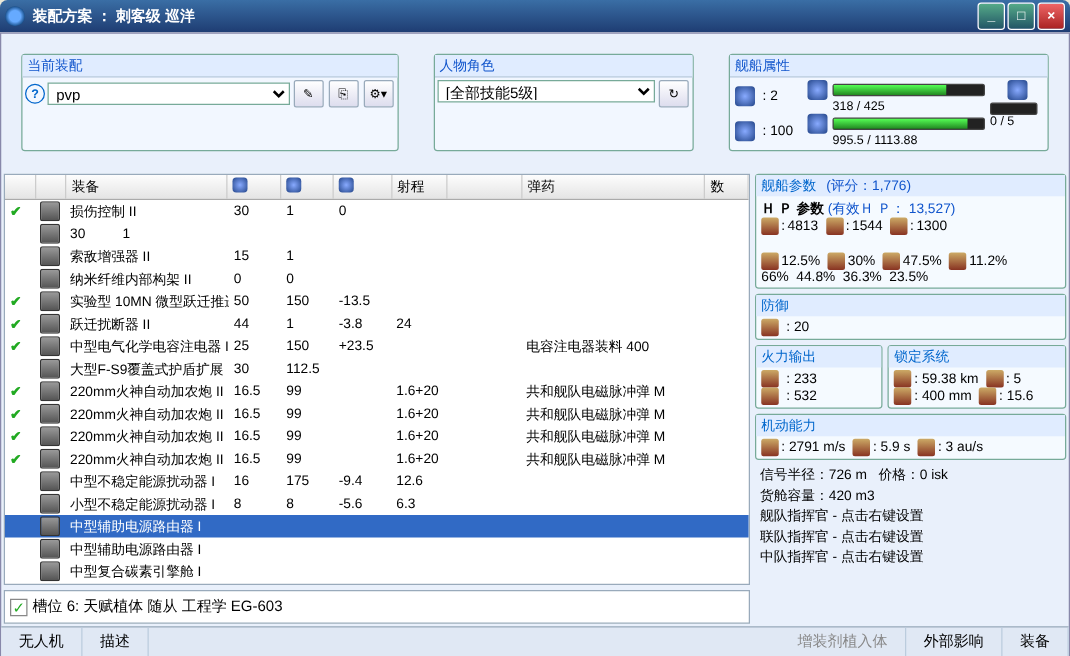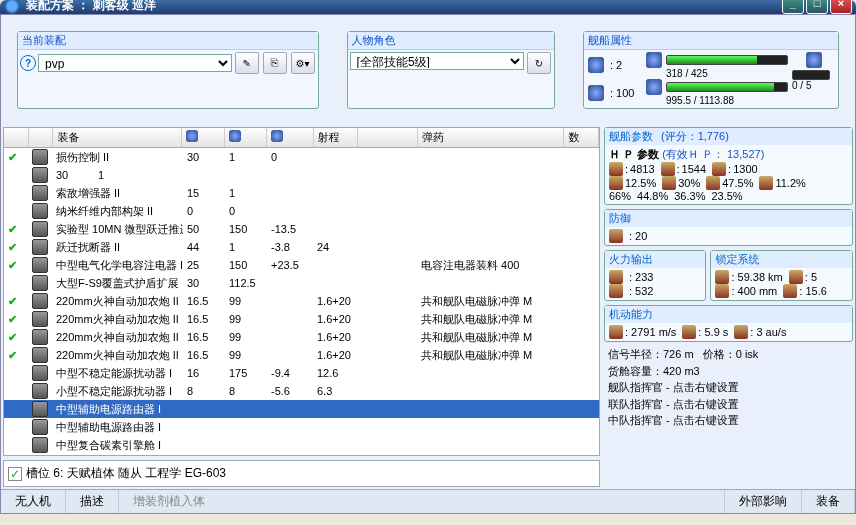--- a/index.html
+++ b/index.html
@@ -1,16 +1,16 @@
 <!DOCTYPE html>
 <html><head>
 <meta charset="utf-8">
 <style>
 html,body{margin:0;padding:0;font-family:"Microsoft YaHei","SimSun",sans-serif;font-size:12px;background:#ece9d8;color:#000;width:856px;height:525px;overflow:hidden}
-.titlebar{background:linear-gradient(#3a6ea5,#1e3c72);color:#fff;height:14px;display:flex;align-items:flex-end;padding:0 4px;border-radius:6px 6px 0 0}
+.titlebar{background:linear-gradient(#3a6ea5,#1e3c72);color:#fff;height:26px;display:flex;align-items:center;padding:0 4px;border-radius:6px 6px 0 0}
 .titlebar .icon{width:16px;height:16px;margin-right:6px;background:radial-gradient(circle,#6af 40%,#036 80%);border-radius:50%}
 .titlebar .title{flex:1;font-weight:bold}
 .winbtn{width:20px;height:20px;margin-left:2px;border:1px solid #fff;border-radius:3px;background:linear-gradient(#5a8,#256);display:flex;align-items:center;justify-content:center;color:#fff;font-weight:bold;font-size:11px}
 .winbtn.close{background:linear-gradient(#e66,#a22)}
 .window-body{background:#e9f0fb;border:1px solid #88a;height:498px;display:flex;flex-direction:column}
 .toprow{display:flex;padding:2px}
 .group{border:1px solid #7a9;border-radius:3px;margin:14px;background:#f2f7ff}
 .group-hd{color:#15c;font-size:11px;padding:1px 4px;background:#e0ecff;border-bottom:1px solid #bcd}
 .group-bd{padding:2px}
 .midrow{display:flex;flex:1;min-height:0}
@@ -34,21 +34,21 @@
 .si{width:16px;height:16px;background:radial-gradient(#8af,#248);border-radius:3px}
 .section{border:1px solid #7a9;border-radius:3px;margin:2px;background:#f5faff}
 .sec-hd{background:#e0ecff;color:#06c;font-size:11px;padding:1px 4px;display:flex;gap:8px}
 .sec-bd{padding:2px 4px;font-size:11px}
 .resrow{display:flex;gap:6px;align-items:center;flex-wrap:wrap}
 .resrow>span{display:flex;align-items:center;gap:2px}
 .mini{width:14px;height:14px;background:linear-gradient(#ca6,#832);border-radius:2px}
 .footbox{margin:2px;border:1px solid #9ab;background:#fff;padding:4px;display:flex;align-items:center;gap:4px}
 .tabs{display:flex;border-top:1px solid #9ab;background:#e0e8f4}
 .tab{padding:3px 14px;border-right:1px solid #bcd;font-size:12px}
-.tab.c{flex:1;text-align:left;color:#888}
+.tab.c{flex:1;text-align:right;color:#888}
 .link{color:#15c}
 .qmark{width:14px;height:14px;border:1px solid #06c;border-radius:50%;color:#06c;display:inline-flex;align-items:center;justify-content:center;font-size:10px;font-weight:bold}
 </style>
 </head>
 <body>
 
 <div class="titlebar">
   <div class="icon"></div>
   <div class="title">装配方案 ： 刺客级 巡洋</div>
   <div class="winbtn">_</div>
@@ -384,21 +384,21 @@
             <span>舰船参数</span>
             <span class="link"><span>(评分：</span><span>1,776)</span></span>
           </div>
         <div class="sec-bd">
           <div><b>Ｈ Ｐ 参数</b> <span class="link"><span>(有效Ｈ Ｐ：</span> <span>13,527)</span></span></div>
           <div class="resrow">
               <span><i class="mini"></i>: <span>4813</span></span>
               <span><i class="mini"></i>: <span>1544</span></span>
               <span><i class="mini"></i>: <span>1300</span></span>
             </div>
-          <div class="resrow" style="margin-top:0">
+          <div class="resrow" style="margin-top:14px">
               <span>
                 <i class="mini"></i>
                 <span>12.5%</span>
               </span>
               <span>
                 <i class="mini"></i>
                 <span>30%</span>
               </span>
               <span>
                 <i class="mini"></i>

